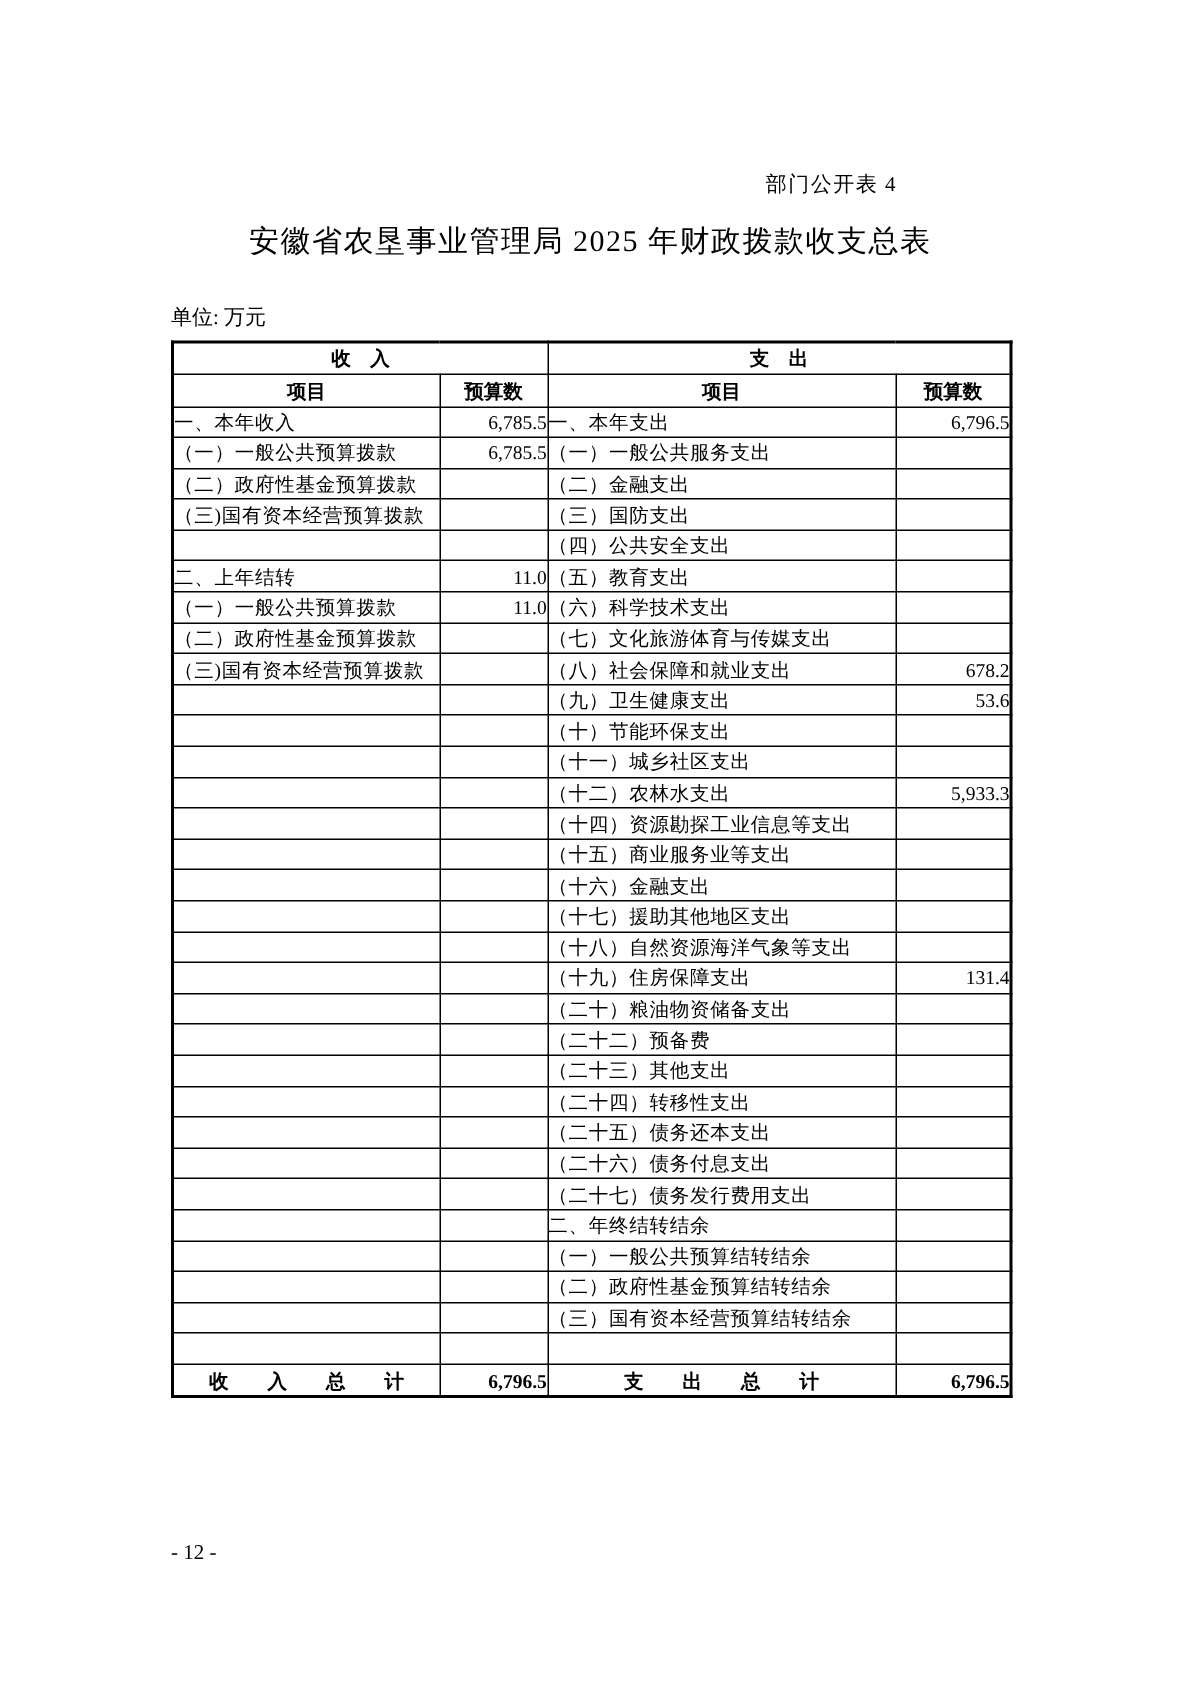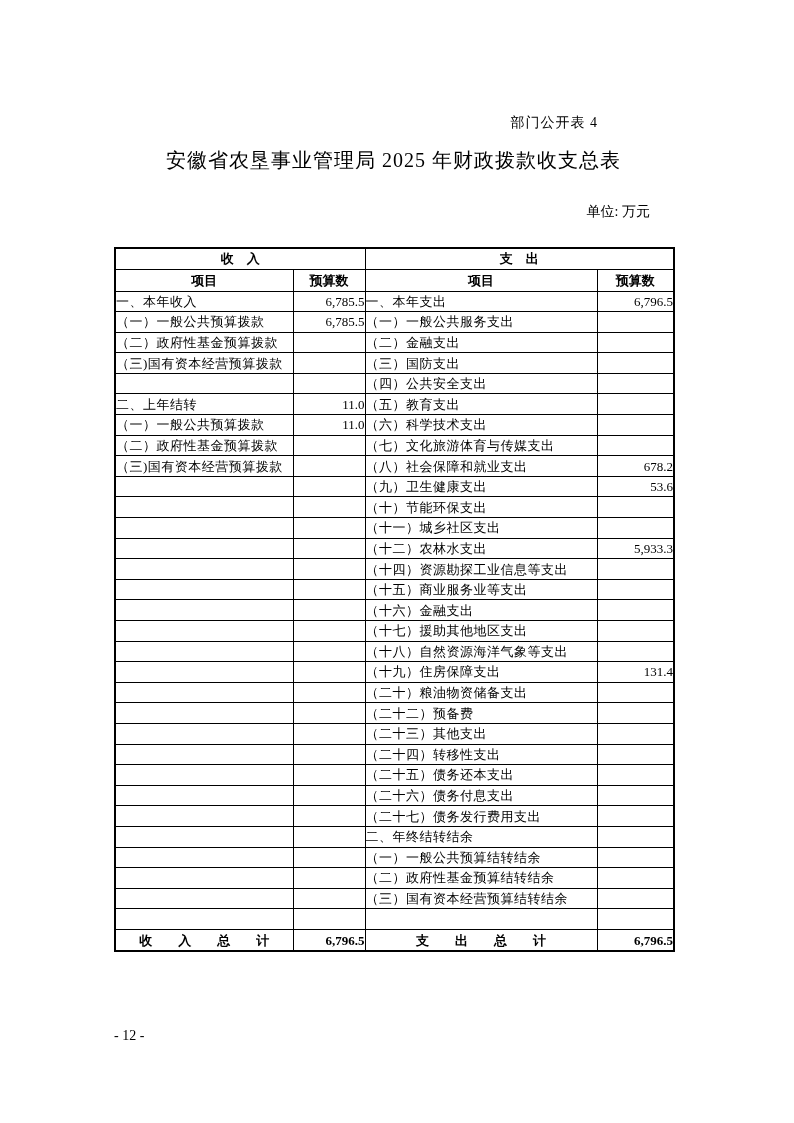--- a/index.html
+++ b/index.html
@@ -12,27 +12,27 @@
     position:absolute;top:114px;right:196px;
     font-size:14px;letter-spacing:1px;
   }
   .doc-title{
     position:absolute;top:147px;left:114px;width:559px;
     text-align:center;font-size:20px;font-weight:normal;letter-spacing:1px;
     white-space:nowrap;
   }
   .unit-label{
     position:absolute;top:203px;left:114px;width:559px;
-    text-align:right;padding-right:23px;box-sizing:border-box;
+    text-align:left;padding-right:23px;box-sizing:border-box;
     font-size:14px;
   }
   table.budget{
     position:absolute;top:227px;left:114px;width:559px;
     border-collapse:collapse;table-layout:fixed;
-    font-size:13px;border:2px solid #000;margin-top:20px;
+    font-size:13px;border:2px solid #000;
   }
   .budget th,.budget td{
     border:1px solid #000;padding:0;line-height:1;
     overflow:hidden;white-space:nowrap;vertical-align:middle;
   }
   .budget thead tr.section-row{height:21px;}
   .budget thead tr.cols-row{height:22px;}
   .budget tbody tr{height:20.6px;}
   .budget tfoot tr{height:22px;}
   .budget th{font-weight:bold;text-align:center;}

